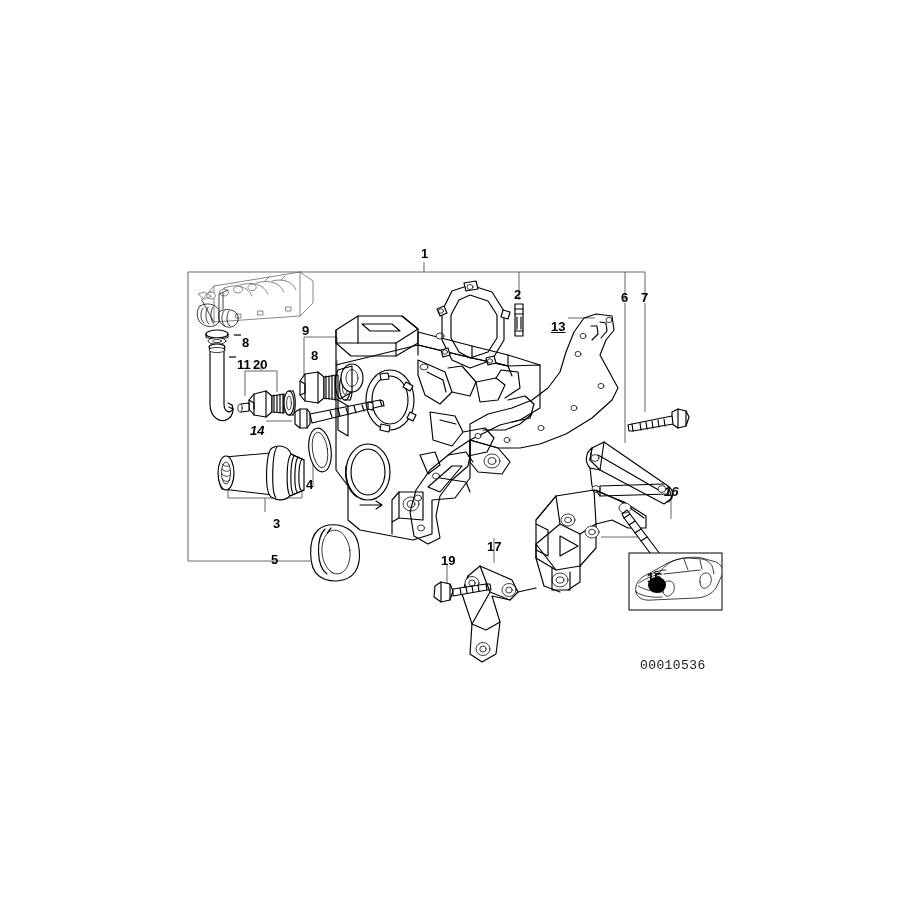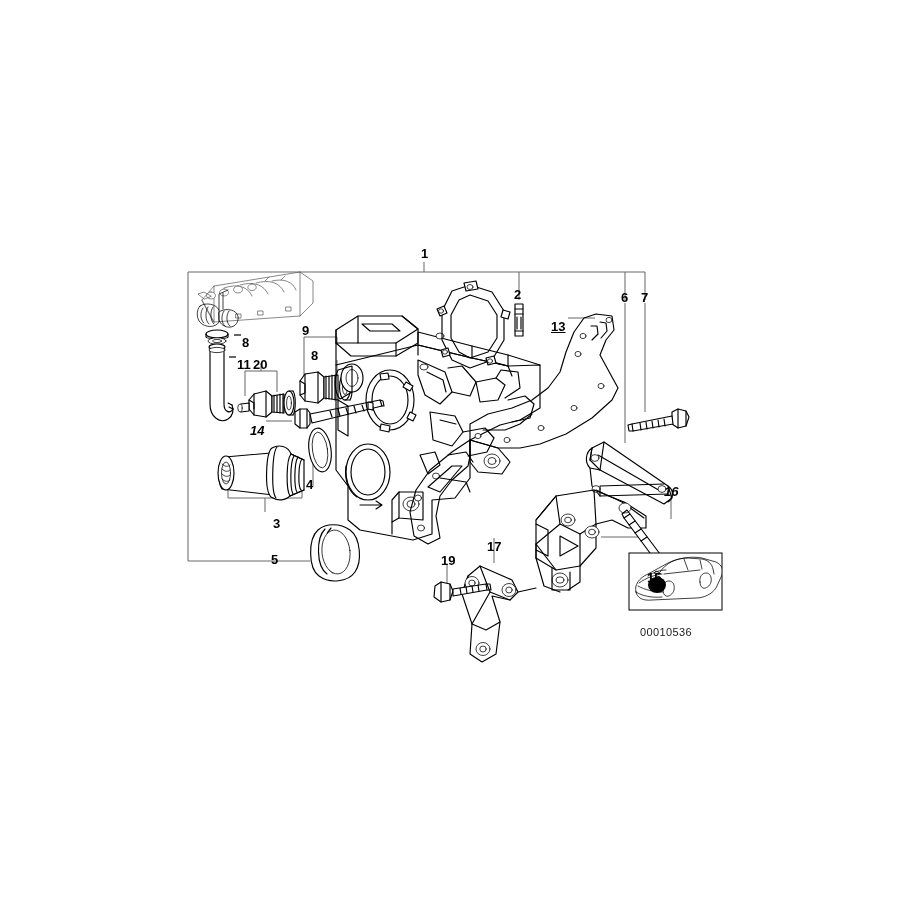--- a/index.html
+++ b/index.html
@@ -20,25 +20,26 @@
     font-weight:bold;
     font-size:13px;
     color:#000000;
     line-height:1;
     white-space:nowrap;
     -webkit-user-select:none;
     user-select:none;
   }
   .diagid{
     position:absolute;
-    font-family:Liberation Sans, sans-serif;
-    font-size:11px;
+    font-family:Liberation Mono, monospace;
+    font-size:13px;
     letter-spacing:0.4px;
     color:#1a1a1a;
     white-space:nowrap;
+    margin-top:32px;
   }
 </style>
 </head>
 <body>
 
 <div id="stage">
 
   <svg viewBox="0 0 900 900" xmlns="http://www.w3.org/2000/svg">
 
     <defs>

